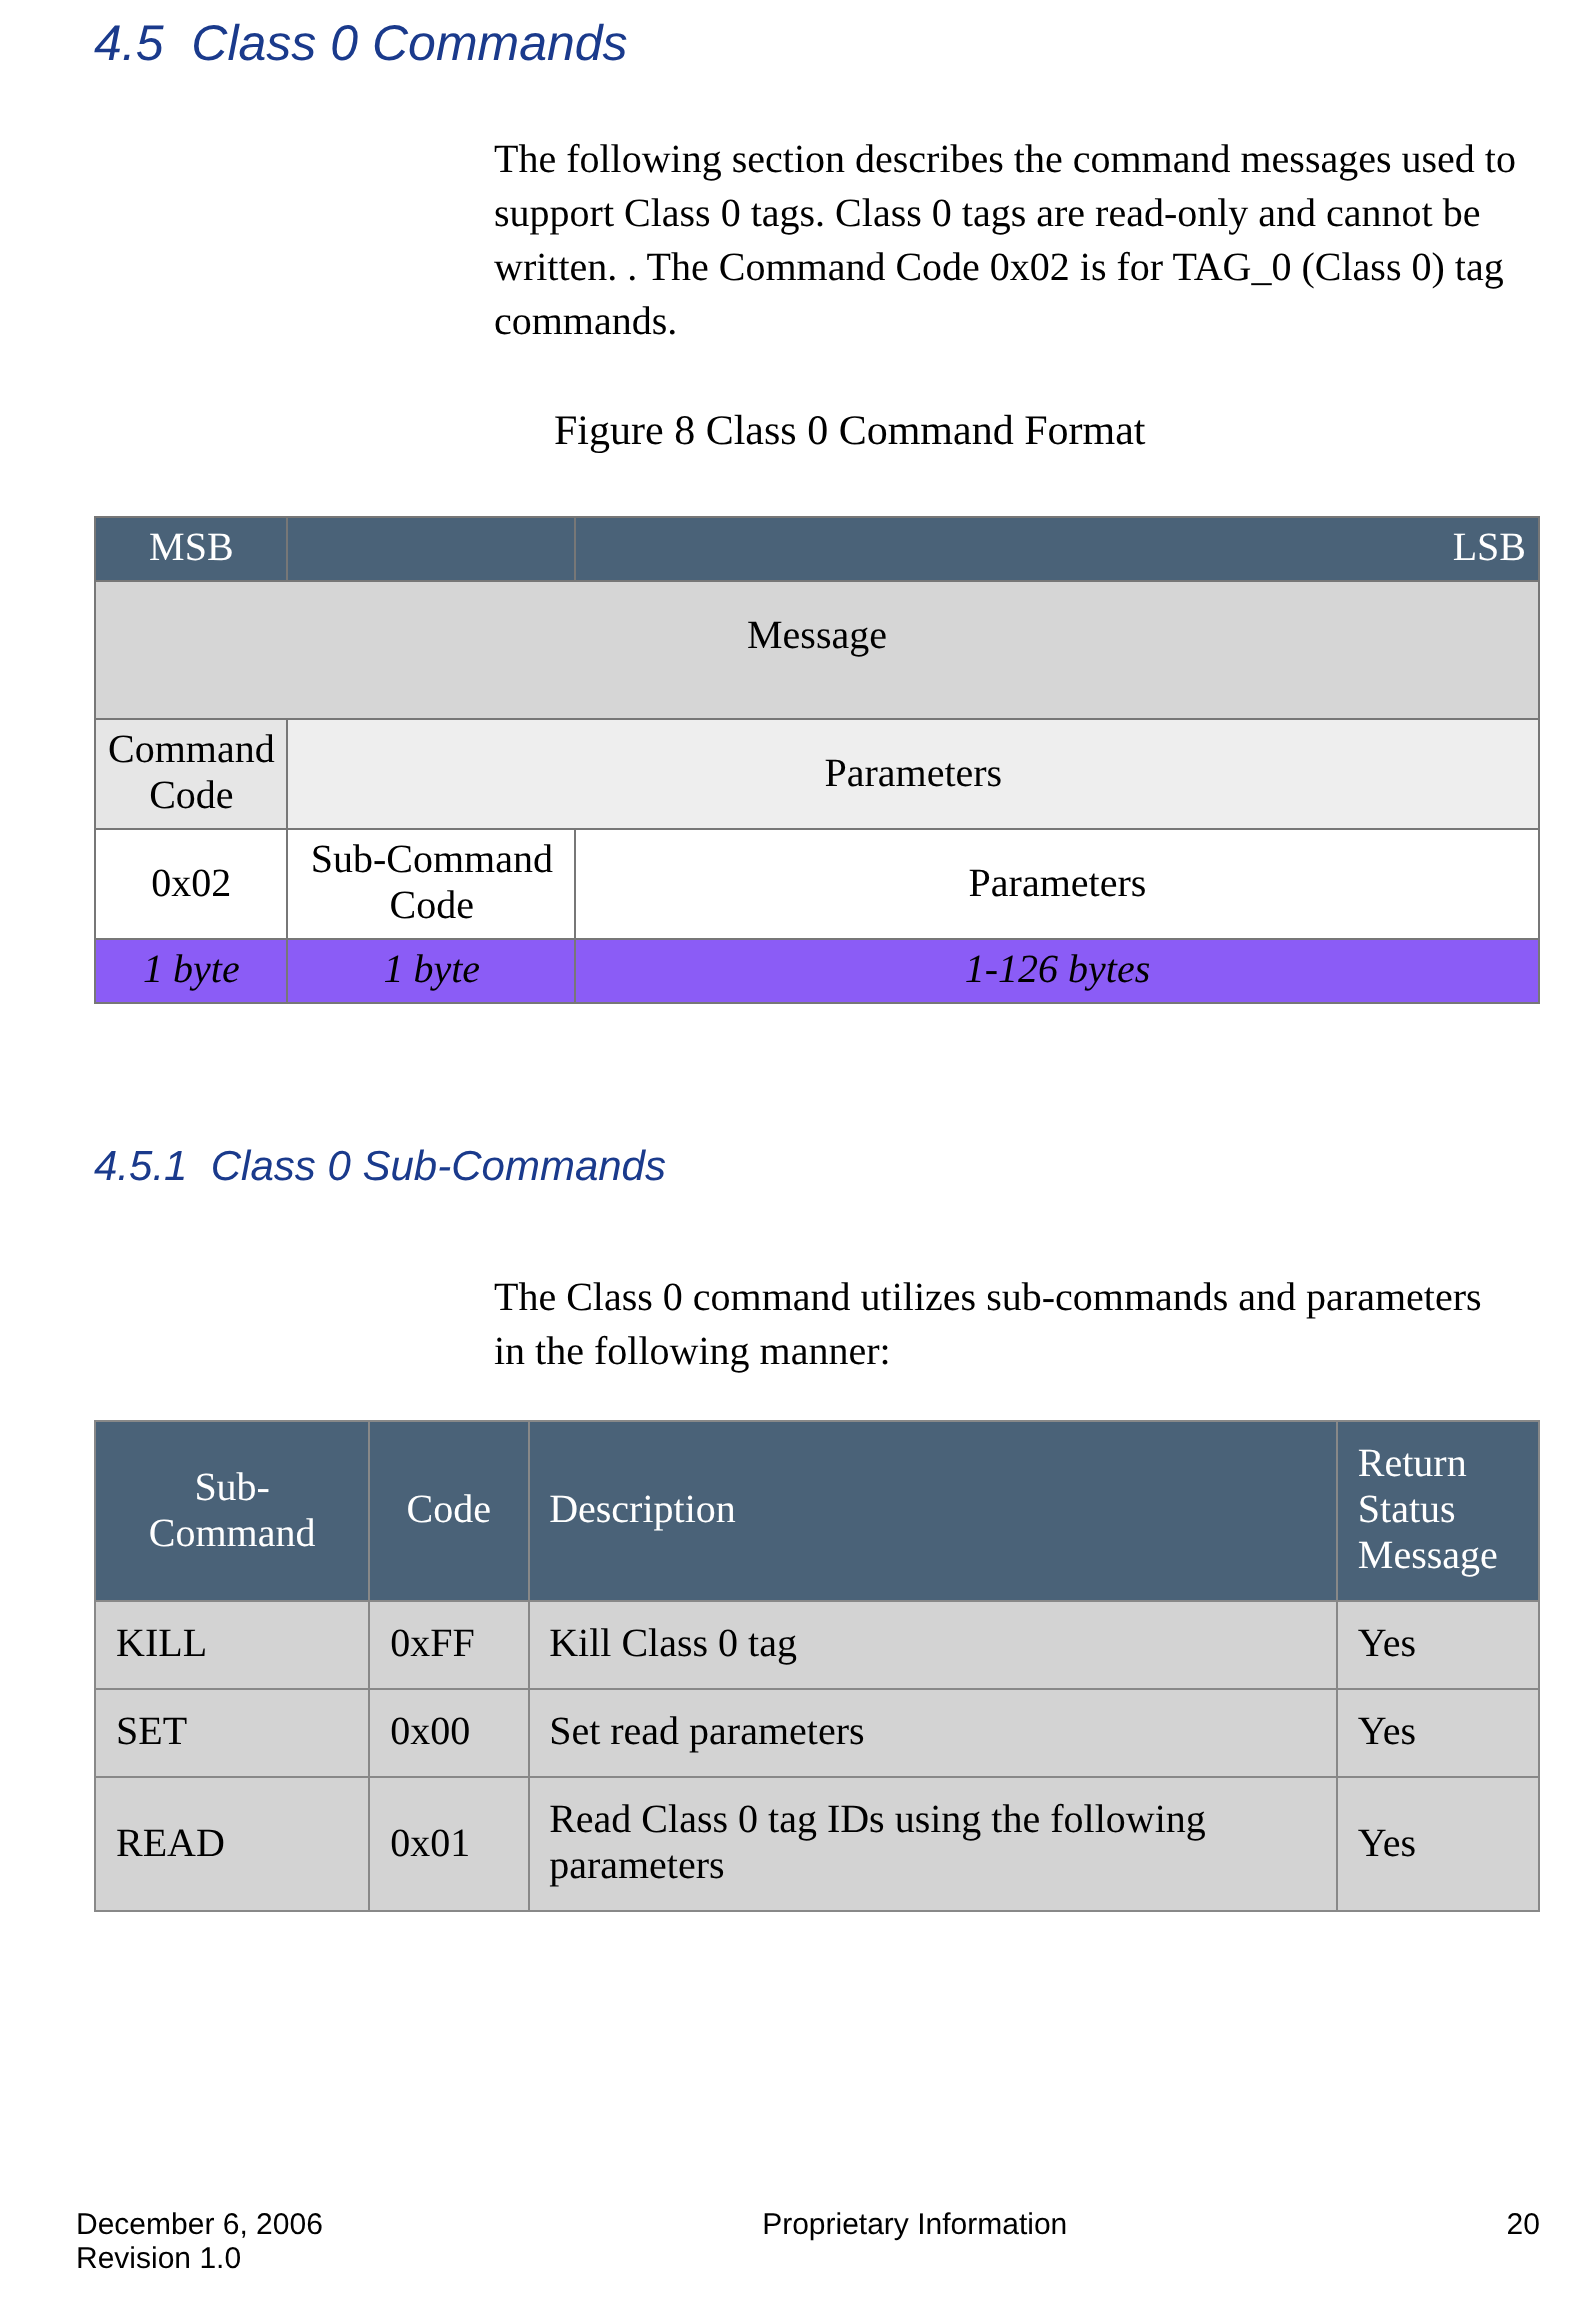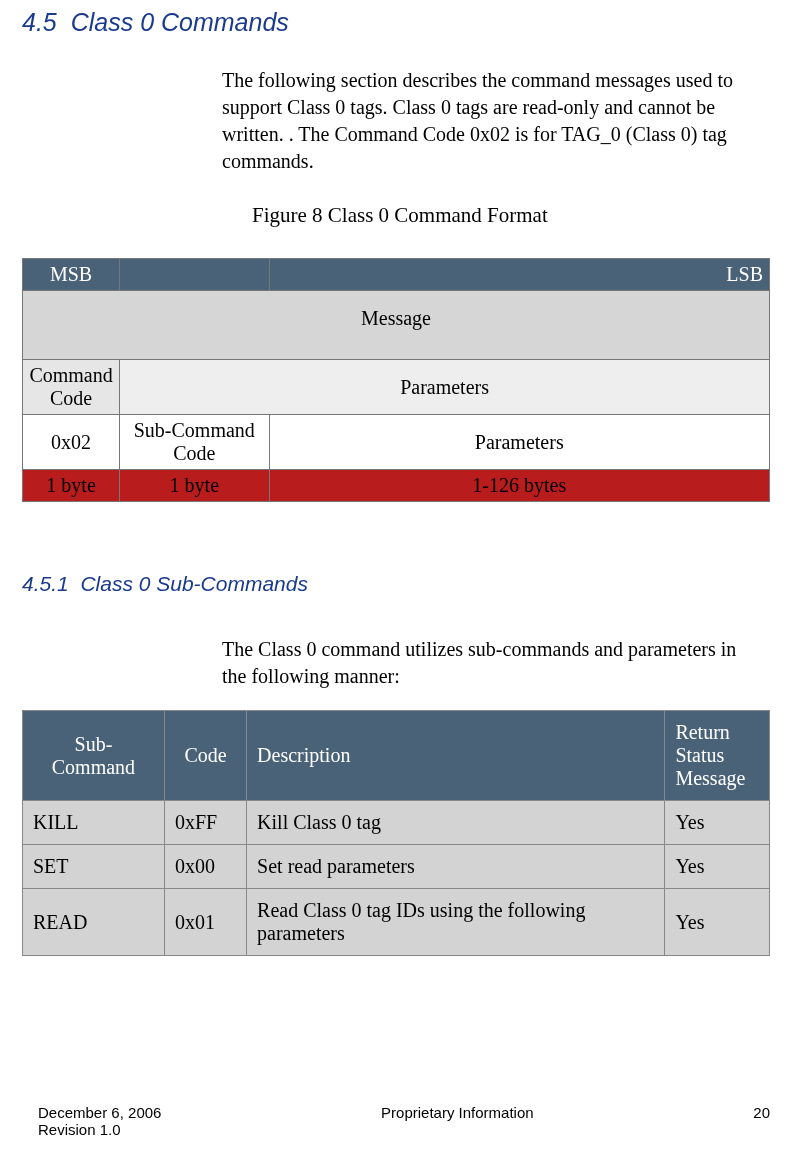--- a/index.html
+++ b/index.html
@@ -9,20 +9,21 @@
     width: 792px;
     height: 1158px;
     position: relative;
     background: #fff;
     color: #000;
     font-size: 19px;
   }
   .page {
     padding: 0 22px;
     box-sizing: border-box;
+    margin-left: 25px;
   }
   .section-title {
     font-family: Verdana, Geneva, sans-serif;
     color: #1a3a8c;
     font-size: 25px;
     font-style: italic;
     margin: 8px 0 30px 0;
     font-weight: normal;
   }
   .subsection-title {
@@ -61,21 +62,21 @@
     background: #4a6278;
     color: #fff;
     border: 1px solid #4a6278;
     padding: 2px 6px;
   }
   .hdr-left { text-align: right; }
   .hdr-right { text-align: right !important; }
   .msg-row td { background: #d6d6d6; height: 48px; }
   .row-cmd td { background: #eeeeee; height: 46px; }
   .row-sub td { background: #ffffff; height: 46px; }
-  .row-bytes td { background: #b91c1c; }
+  .row-bytes td { background: #8b5cf6; font-style: italic; }
   .col-cmdcode { background: #e6e6e6 !important; }
   
   table.sub {
     width: 100%;
     border-collapse: collapse;
     margin-top: 10px;
   }
   table.sub th {
     background: #4a6278;
     color: #fff;

